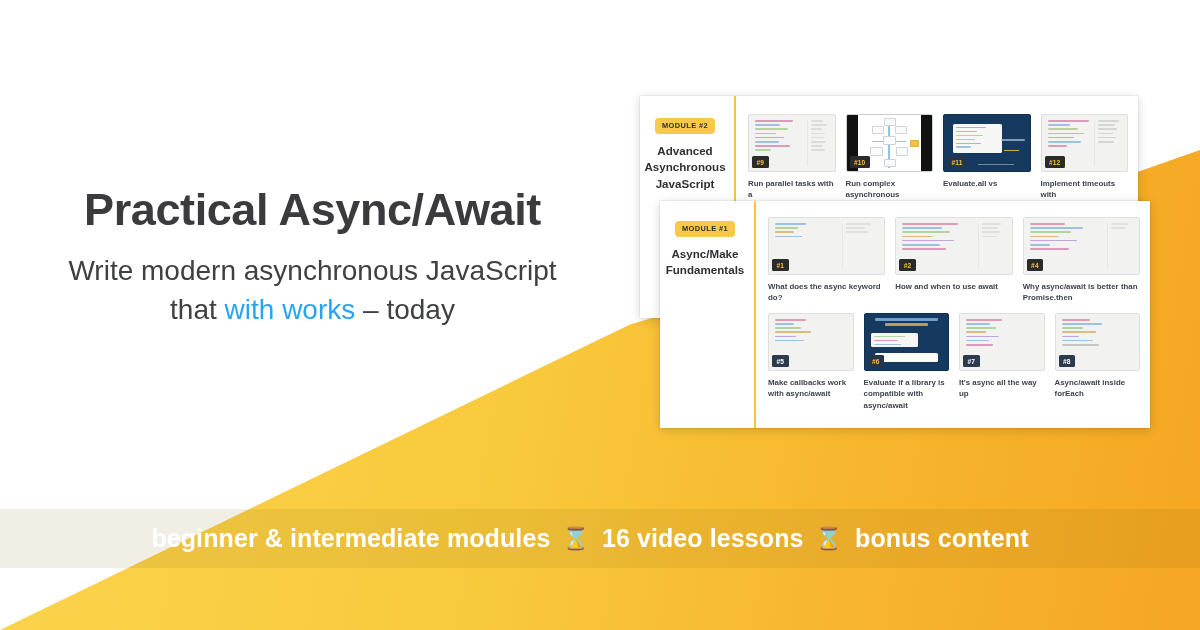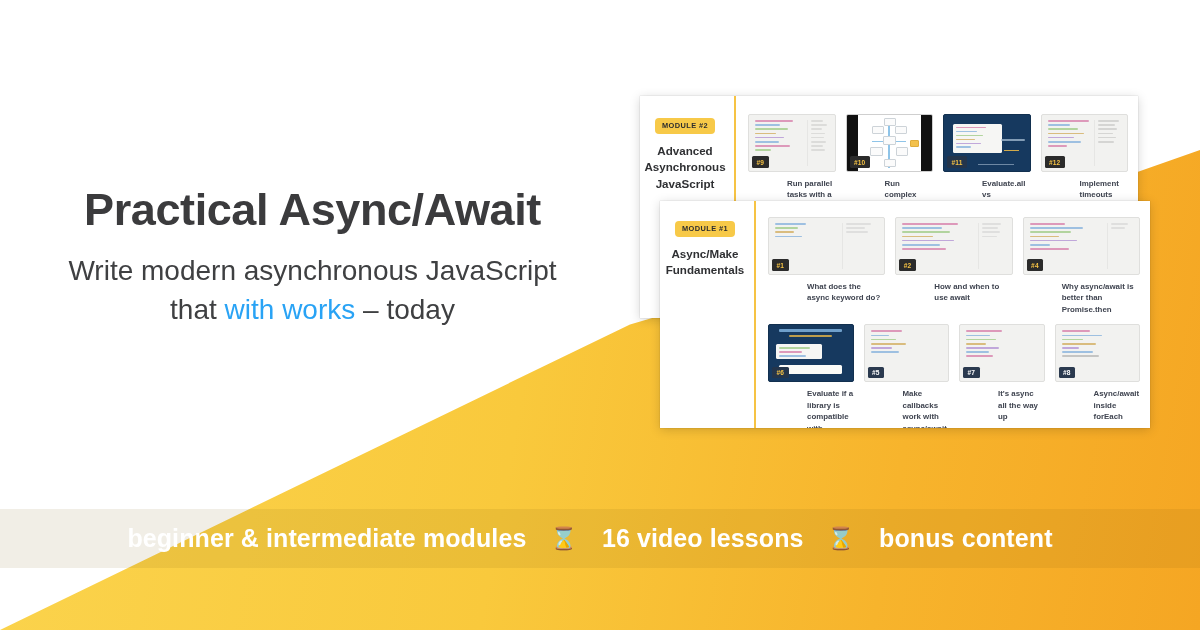--- a/index.html
+++ b/index.html
@@ -67,21 +67,21 @@
   
   .banner {
     position: absolute;
     left: 0;
     top: 509px;
     width: 1180px;
     height: 59px;
     display: flex;
     align-items: center;
     justify-content: center;
-    gap: 24px;
+    gap: 12px;
     color: #ffffff;
     font-size: 25px;
     font-weight: 600;
     letter-spacing: 0.1px;
     white-space: nowrap;
   }
   .banner .sep {
     font-size: 22px;
     line-height: 1;
     filter: saturate(1.1);
@@ -303,21 +303,20 @@
     position: absolute;
     background: #8fc4e8;
   }
 
   .lesson-caption {
     margin-top: 6px;
     font-size: 7.9px;
     font-weight: 700;
     color: #3f4450;
     line-height: 1.45;
-    margin-left: 39px;
   }
   .card-2 .lesson-caption { color: #3f4450; }
 </style>
 </head>
 <body>
 
 <div class="stage">
 
   <div class="bg-yellow"></div>
   <div class="bg-band"></div>
@@ -513,52 +512,52 @@
             <span class="thumb-badge gold">#4</span>
           </div>
           <div class="lesson-caption">Why async/await is better than Promise.then</div>
         </div>
 
       </div>
 
       <div class="lesson-row">
 
         <div class="lesson">
+          <div class="thumb">
+            <div class="code">
+              <i style="width:44%;background:#d98ab0"></i>
+                <i style="width:26%;background:#8fb7de"></i>
+              <i style="width:36%;background:#a7cf8f"></i>
+                <i style="width:50%;background:#d5b36a"></i>
+              <i style="width:30%;background:#b79ad6"></i>
+                <i style="width:40%;background:#8fb7de"></i>
+            </div>
+            <span class="thumb-badge">#5</span>
+          </div>
+          <div class="lesson-caption">Make callbacks work with async/await</div>
+        </div>
+
+        <div class="lesson">
           <div class="thumb dark">
             <div class="dark-title"></div>
             <div class="dark-sub"></div>
             <div class="slide-panel" style="left:8%;top:34%;width:56%;height:26%">
               <i style="width:76%;background:#a7cf8f"></i>
                 <i style="width:58%;background:#d98ab0"></i>
               <i style="width:66%;background:#8fb7de"></i>
             </div>
             <div class="dark-input"></div>
             <span class="thumb-badge">#6</span>
           </div>
           <div class="lesson-caption">Evaluate if a library is compatible with async/await</div>
         </div>
 
         <div class="lesson">
           <div class="thumb">
             <div class="code">
-              <i style="width:44%;background:#d98ab0"></i>
-                <i style="width:26%;background:#8fb7de"></i>
-              <i style="width:36%;background:#a7cf8f"></i>
-                <i style="width:50%;background:#d5b36a"></i>
-              <i style="width:30%;background:#b79ad6"></i>
-                <i style="width:40%;background:#8fb7de"></i>
-            </div>
-            <span class="thumb-badge">#5</span>
-          </div>
-          <div class="lesson-caption">Make callbacks work with async/await</div>
-        </div>
-
-        <div class="lesson">
-          <div class="thumb">
-            <div class="code">
               <i style="width:50%;background:#d98ab0"></i>
                 <i style="width:34%;background:#8fb7de"></i>
               <i style="width:42%;background:#a7cf8f"></i>
                 <i style="width:28%;background:#d5b36a"></i>
               <i style="width:46%;background:#b79ad6"></i>
                 <i style="width:32%;background:#8fb7de"></i>
               <i style="width:38%;background:#d98ab0"></i>
             </div>
             <span class="thumb-badge">#7</span>
           </div>

